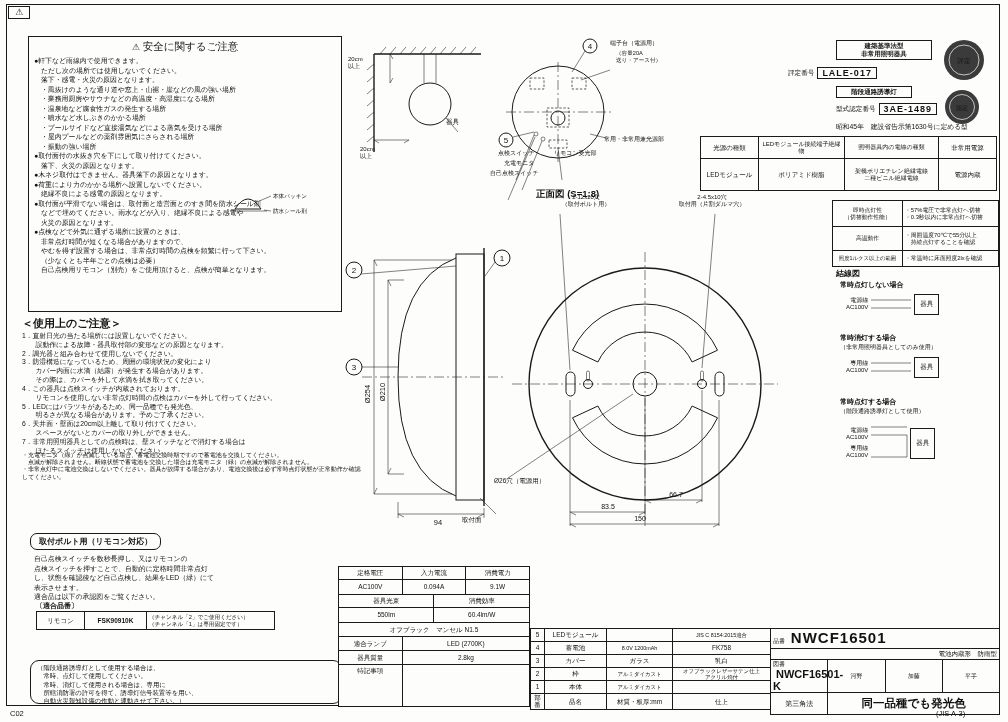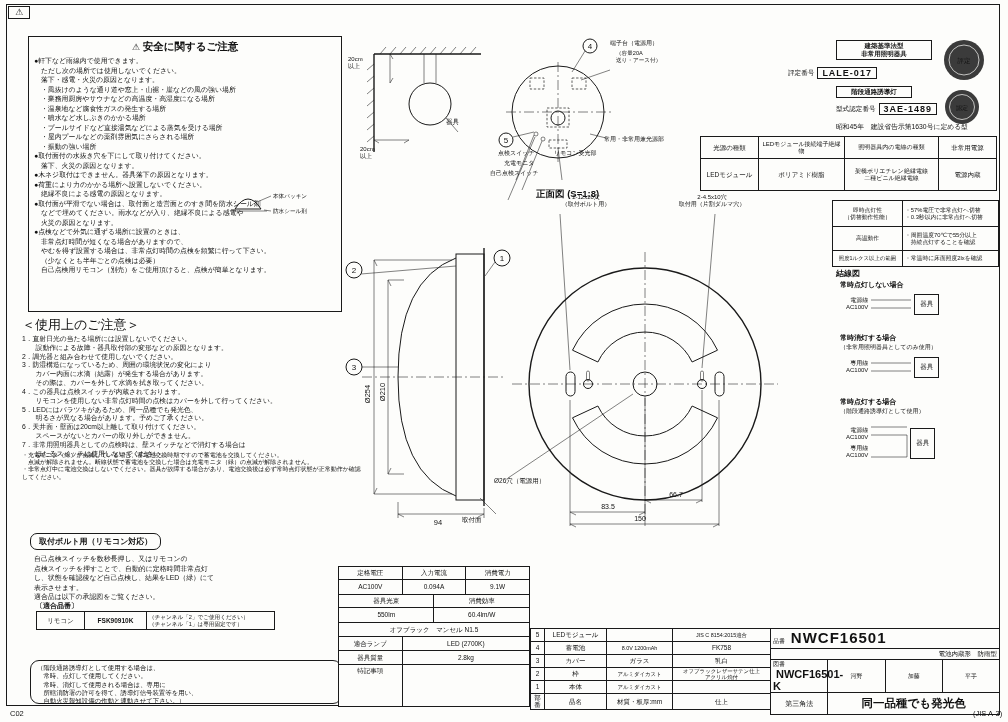--- a/index.html
+++ b/index.html
@@ -5,25 +5,25 @@
 *{margin:0;padding:0;box-sizing:border-box}
 html,body{width:1008px;height:722px}
 body{position:relative;background:#e9e9e6;font-family:"Liberation Sans","DejaVu Sans",sans-serif;color:#111;overflow:hidden}
 .sheet{position:absolute;inset:0;background:#fdfdfb}
 .abs{position:absolute}
 .pre{white-space:pre-line}
 .frame{left:6px;top:4px;width:994px;height:702px;border:1.6px solid #1a1a1a}
 .notice{left:8px;top:6px;border:1px solid #1a1a1a;background:#fdfdfb;display:flex;align-items:center;gap:4px;padding:1px 6px;font-size:8.6px;font-weight:bold}
 .tri{font-size:9px;line-height:1}
 .safety{left:28px;top:36px;width:314px;height:276px;border:1.3px solid #1a1a1a;padding:3px 5px;background:#fdfdfb}
-.safety-title{text-align:center;font-size:10.5px;font-weight:bold;margin-bottom:2px}
+.safety-title{text-align:center;font-size:10.5px;font-weight:normal;margin-bottom:2px}
 .t7{font-size:6.9px;line-height:1.38}
 .t68{font-size:6.8px;line-height:1.3}
 .t6{font-size:6px;line-height:1.2}
-.sec-t{font-size:13px;font-weight:normal;margin-bottom:1px}
+.sec-t{font-size:11px;font-weight:bold;margin-bottom:1px}
 .pill{border:1px solid #1a1a1a;border-radius:7px;padding:2px 8px;font-size:8px;font-weight:bold;background:#fdfdfb}
 .roundbox{border:1px solid #1a1a1a;border-radius:9px;padding:3px 6px;font-size:6.4px;line-height:1.3}
 table{border-collapse:collapse;background:#fdfdfb}
 td{border:1px solid #1a1a1a;font-size:6.5px;text-align:center;vertical-align:middle;padding:0 2px;line-height:1.12}
 td.sm{font-size:5.4px}
 td.left{text-align:left}
 .lbl6{font-size:6px;line-height:1.15}
 .lbl65{font-size:6.5px;line-height:1.15}
 .lbl7{font-size:7px;line-height:1.2}
 .cap{font-size:9.5px;font-weight:bold}
@@ -447,14 +447,14 @@
       <td style="width:30px;font-size:6px">平手</td>
     </tr>
     <tr style="height:22px">
       <td style="font-size:7px">第三角法</td>
       <td colspan="3" style="font-size:11.5px;font-weight:bold">同一品種でも発光色</td>
     </tr>
   </tbody>
     </table>
 
   <div class="abs footer-txt" style="left:10px;top:709px">C02</div>
-  <div class="abs footer-txt" style="left:973px;top:709px">(JIS A-3)</div>
+  <div class="abs footer-txt" style="left:936px;top:709px">(JIS A-3)</div>
 </div>
 
 </body></html>

